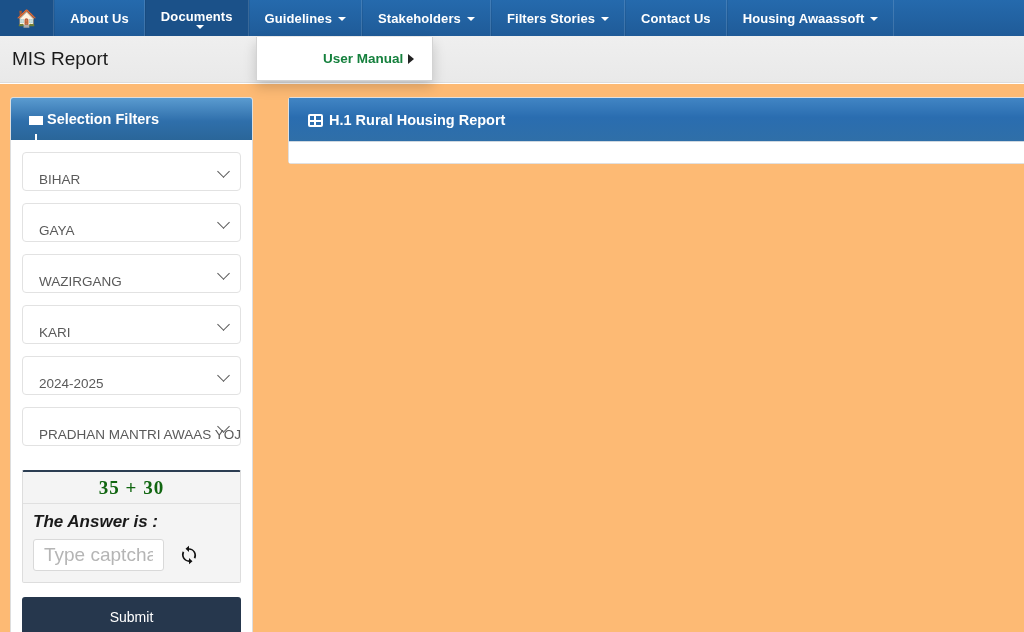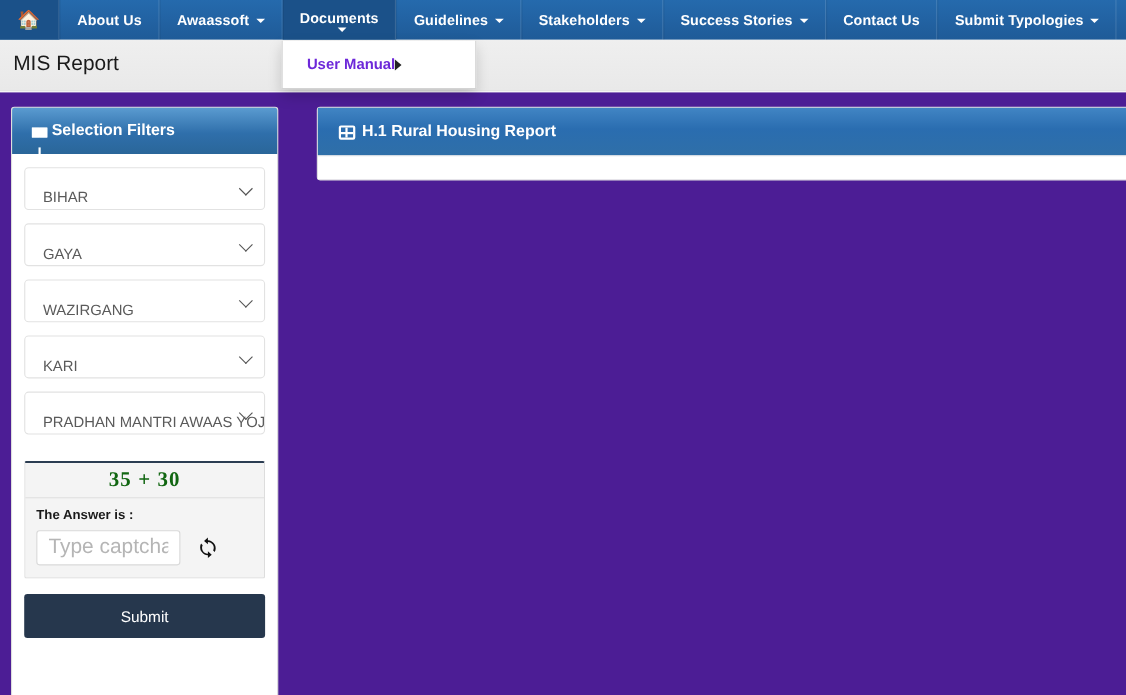--- a/index.html
+++ b/index.html
@@ -64,26 +64,27 @@
     width: 177px;
     background: #ffffff;
     border: 1px solid #d3d3d3;
     border-top: none;
     box-shadow: 0 6px 12px rgba(0,0,0,0.175);
     z-index: 40;
     padding: 5px 0;
   }
   .dropdown-item {
     display: flex; align-items: center;
-    justify-content: flex-start;
+    justify-content: space-between;
     padding: 9px 18px 9px 22px;
     font-size: 13.5px;
     font-weight: bold;
-    color: #6d28d9;
-    cursor: pointer;
+    color: #15803d;
+    cursor: pointer;
+    margin-left: 44px;
   }
   .submenu-arrow {
     width: 0; height: 0;
     border-top: 5px solid transparent;
     border-bottom: 5px solid transparent;
     border-left: 6px solid #222222;
   }
 
   
   .crumbbar {
@@ -98,21 +99,21 @@
   .crumbbar .crumb-text {
     padding-left: 12px;
     font-size: 19px;
     color: #1a1a1a;
   }
 
   
   .canvas {
     position: absolute; top: 84px; left: 0;
     width: 1024px; height: 548px;
-    background: #4c1d95;
+    background: #fdba74;
   }
 
   
   .sidebar {
     position: absolute; top: 13px; left: 10px;
     width: 243px; height: 560px;
     background: #ffffff;
     border: 1px solid #dddddd;
     border-radius: 3px;
   }
@@ -192,24 +193,25 @@
     font-size: 19px;
     font-weight: bold;
     color: #116611;
     border-bottom: 1px solid #e0e0e0;
     letter-spacing: 1px;
   }
   .captcha-answer {
     padding: 8px 10px 11px 10px;
   }
   .captcha-label {
-    font-size: 12px;
+    font-size: 17px;
     font-weight: bold;
     color: #1a1a1a;
     margin-bottom: 7px;
+    font-style: italic;
   }
   .captcha-row { display: flex; align-items: center; }
   .captcha-input {
     width: 131px; height: 32px;
     border: 1px solid #d9d9d9;
     border-radius: 3px;
     background: #ffffff;
     font-family: "Liberation Sans", sans-serif;
     font-size: 19px;
     color: #333333;
@@ -282,45 +284,41 @@
 </head>
 <body>
 
 <div class="navbar">
   <div class="nav-item home">
     <span class="home-glyph">🏠</span>
   </div>
   <div class="nav-item">
     <span class="nav-label">About Us</span>
   </div>
-  <div class="nav-item">
-    <span class="nav-label">Awaassoft</span>
-    <span class="caret"></span>
-  </div>
   <div class="nav-item active-open">
     <span class="nav-label">Documents</span>
     <span class="caret"></span>
   </div>
   <div class="nav-item">
     <span class="nav-label">Guidelines</span>
     <span class="caret"></span>
   </div>
   <div class="nav-item">
     <span class="nav-label">Stakeholders</span>
     <span class="caret"></span>
   </div>
   <div class="nav-item">
-    <span class="nav-label">Success Stories</span>
+    <span class="nav-label">Filters Stories</span>
     <span class="caret"></span>
   </div>
   <div class="nav-item">
     <span class="nav-label">Contact Us</span>
   </div>
   <div class="nav-item">
-    <span class="nav-label">Submit Typologies</span>
+    <span class="nav-label">Housing Awaassoft</span>
     <span class="caret"></span>
   </div>
 </div>
 
 <div class="dropdown">
   <div class="dropdown-item">
     <span>User Manual</span>
     <span class="submenu-arrow"></span>
   </div>
 </div>
@@ -351,20 +349,24 @@
       <div class="sel-wrap">
         <div class="sel">WAZIRGANG</div>
         <span class="chev"></span>
       </div>
 
       <div class="sel-wrap">
         <div class="sel">KARI</div>
         <span class="chev"></span>
       </div>
 
+      <div class="sel-wrap">
+        <div class="sel">2024-2025</div>
+        <span class="chev"></span>
+      </div>
 
       <div class="sel-wrap">
         <div class="sel">PRADHAN MANTRI AWAAS YOJANA - GRAMIN</div>
         <span class="chev"></span>
       </div>
 
       <div class="captcha-box">
         <div class="captcha-value">35 + 30</div>
         <div class="captcha-answer">
           <div class="captcha-label">The Answer is :</div>

